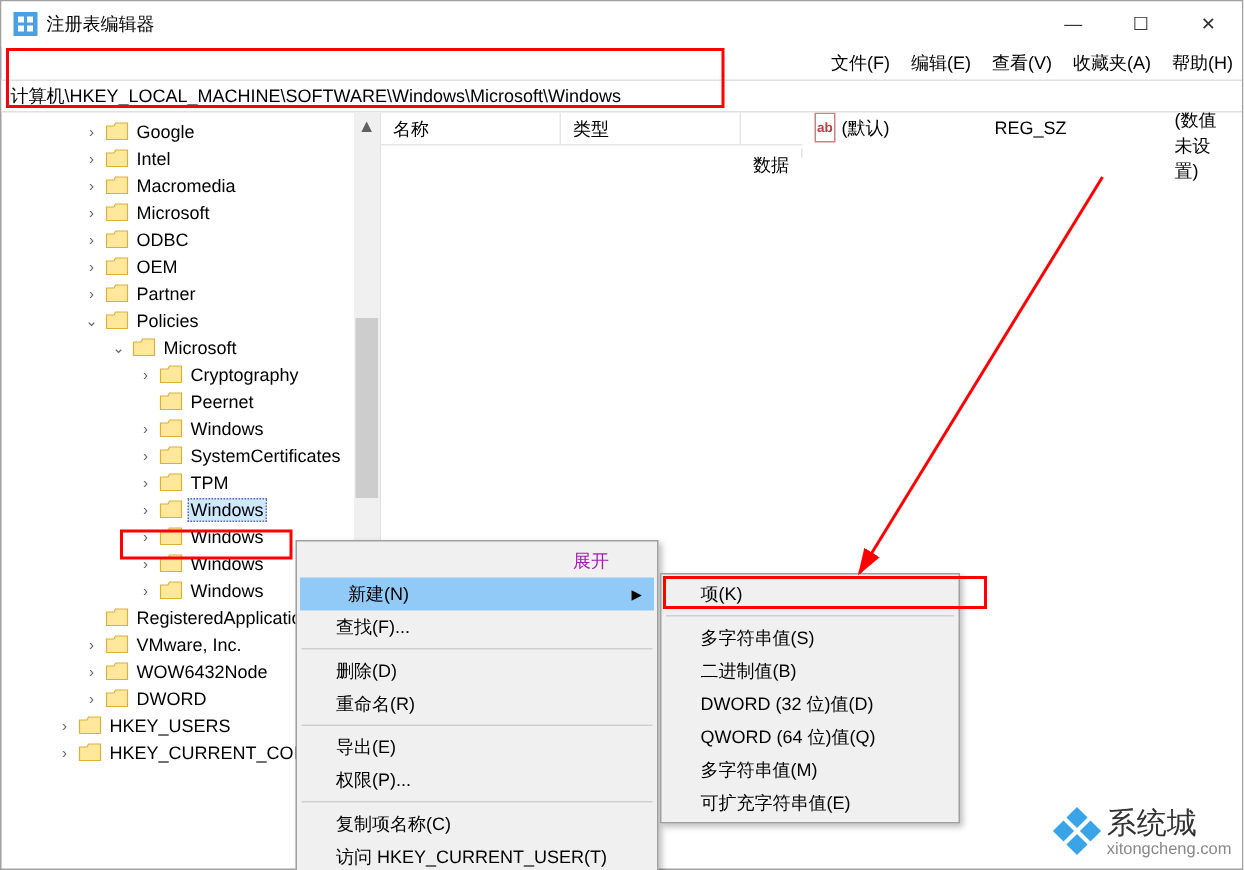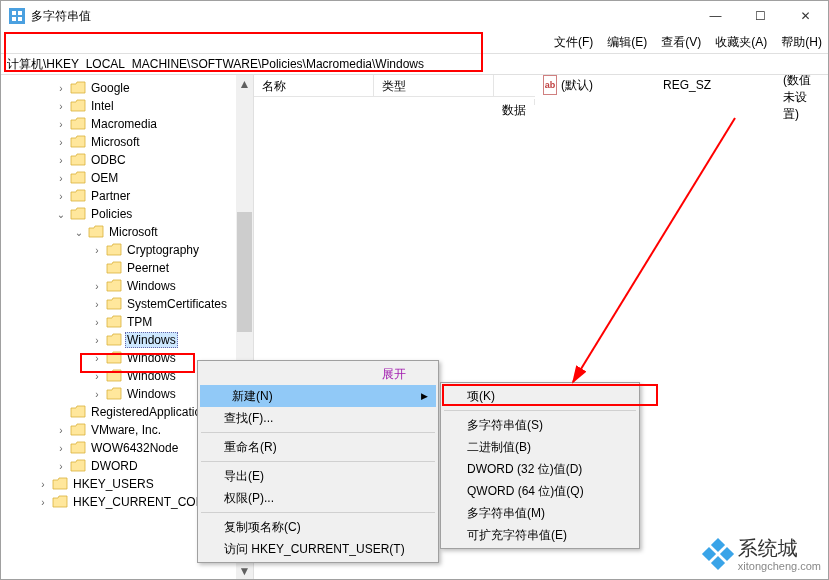--- a/index.html
+++ b/index.html
@@ -76,38 +76,38 @@
 <div class="window">
   <div class="titlebar">
     <span class="icon">
       <svg viewBox="0 0 12 12">
           <rect x="1" y="1" width="4" height="4" fill="#fff"></rect>
           <rect x="7" y="1" width="4" height="4" fill="#fff"></rect>
           <rect x="1" y="7" width="4" height="4" fill="#fff"></rect>
           <rect x="7" y="7" width="4" height="4" fill="#fff"></rect>
         </svg>
     </span>
-    <span class="title">多字符串值</span>
+    <span class="title">注册表编辑器</span>
     <div class="winbtns">
       <div class="winbtn">—</div>
       <div class="winbtn">☐</div>
       <div class="winbtn">✕</div>
     </div>
   </div>
 
   <div class="menubar">
     <span>文件(F)</span>
     <span>编辑(E)</span>
     <span>查看(V)</span>
     <span>收藏夹(A)</span>
     <span>帮助(H)</span>
   </div>
 
   <div class="addressbar">
-    <span>计算机\HKEY_LOCAL_MACHINE\SOFTWARE\Policies\Macromedia\Windows</span>
+    <span>计算机\HKEY_LOCAL_MACHINE\SOFTWARE\Windows\Microsoft\Windows</span>
   </div>
 
   <div class="content">
     <div class="tree-pane">
       <div class="tree" id="tree">
           <div class="node indent-1">
             <span class="exp">›</span>
             <span class="folder">
               <svg viewBox="0 0 16 14">
                 <path d="M1 3 L6 3 L7 1 L15 1 L15 12 L1 12 Z" fill="#ffe79c" stroke="#d9b13b" stroke-width="0.8"></path>
@@ -357,20 +357,23 @@
     </div>
   <div class="item highlight">
       <span>新建(N)</span>
       <span class="arrow">▶</span>
     </div>
   <div class="item">
       <span>查找(F)...</span>
     </div>
   <div class="sep"></div>
   <div class="item">
+      <span>删除(D)</span>
+    </div>
+  <div class="item">
       <span>重命名(R)</span>
     </div>
   <div class="sep"></div>
   <div class="item">
       <span>导出(E)</span>
     </div>
   <div class="item">
       <span>权限(P)...</span>
     </div>
   <div class="sep"></div>

